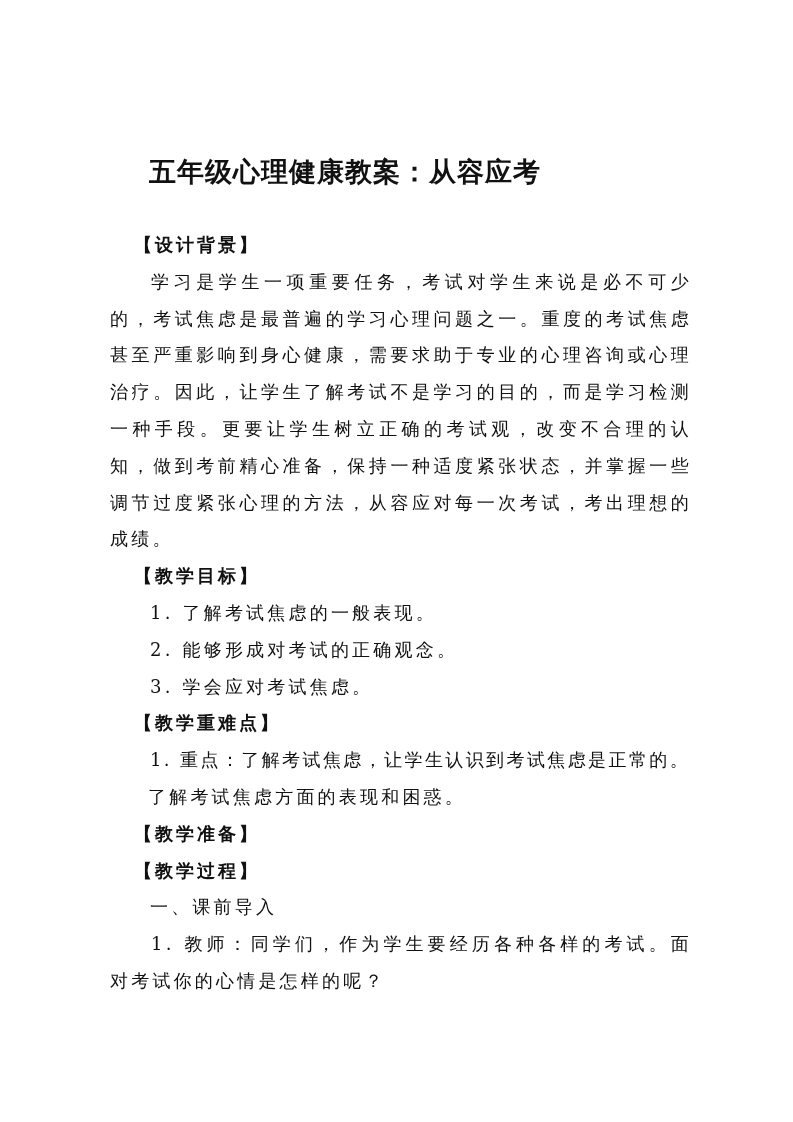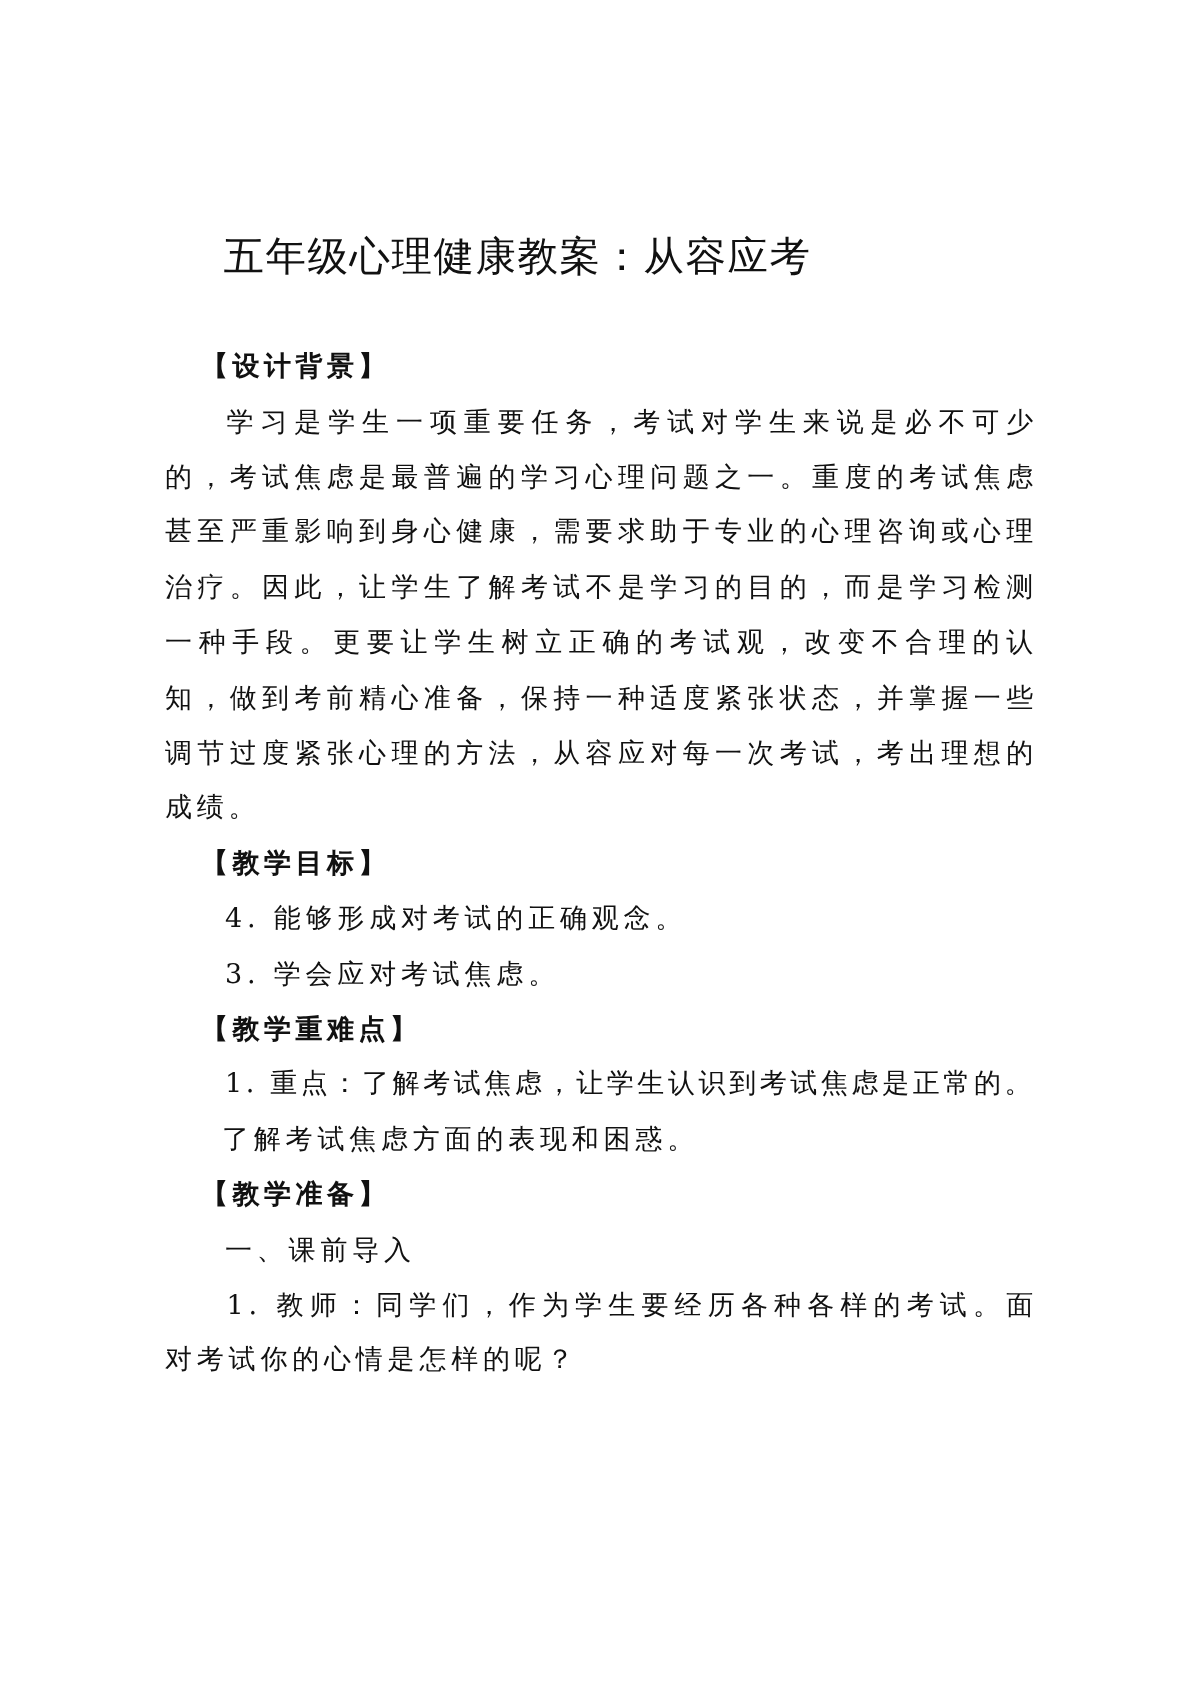--- a/index.html
+++ b/index.html
@@ -1,19 +1,19 @@
 <!DOCTYPE html>
 <html><head>
 <meta charset="utf-8">
 <style>
   html, body { margin: 0; padding: 0; background: #ffffff; }
   body { width: 793px; height: 1122px; position: relative; overflow: hidden;
          font-family: "DejaVu Serif", "Liberation Serif", serif; color: #111; }
   .title { position: absolute; top: 152px; left: 0; width: 690px; text-align: center;
-           font-family: "DejaVu Sans", "Liberation Sans", sans-serif; font-weight: normal;
+           font-family: "DejaVu Sans", "Liberation Sans", sans-serif; font-weight: bold;
            font-size: 27px; letter-spacing: 1px; line-height: 40px; }
   .body { position: absolute; top: 227px; left: 110px; width: 582px; }
   .line { font-size: 18px; line-height: 36.8px; height: 36.8px; white-space: nowrap;
           letter-spacing: 3.2px; }
   .para { font-size: 18px; line-height: 36.8px; letter-spacing: 3.2px; text-align: justify;
           text-indent: 41px; }
   .heading { font-weight: bold; padding-left: 24px; letter-spacing: 3px; }
   .ind { padding-left: 40px; }
   .ind2 { padding-left: 38px; }
 </style>
@@ -21,25 +21,27 @@
 <body>
 
 <div>
   <div class="title">五年级心理健康教案：从容应考</div>
 
   <div class="body">
     <div class="line heading">【设计背景】</div>
     <div class="para">学习是学生一项重要任务，考试对学生来说是必不可少的，考试焦虑是最普遍的学习心理问题之一。重度的考试焦虑甚至严重影响到身心健康，需要求助于专业的心理咨询或心理治疗。因此，让学生了解考试不是学习的目的，而是学习检测一种手段。更要让学生树立正确的考试观，改变不合理的认知，做到考前精心准备，保持一种适度紧张状态，并掌握一些调节过度紧张心理的方法，从容应对每一次考试，考出理想的成绩。</div>
 
     <div class="line heading">【教学目标】</div>
-    <div class="line ind">4. 能够形成对考试的正确观念。</div>
+    <div class="line ind">1. 了解考试焦虑的一般表现。</div>
+    <div class="line ind">2. 能够形成对考试的正确观念。</div>
     <div class="line ind">3. 学会应对考试焦虑。</div>
 
     <div class="line heading">【教学重难点】</div>
     <div class="line ind" style="letter-spacing:2.4px">1. 重点：了解考试焦虑，让学生认识到考试焦虑是正常的。</div>
 
     <div class="line ind2">了解考试焦虑方面的表现和困惑。</div>
     <div class="line heading">【教学准备】</div>
 
+    <div class="line heading">【教学过程】</div>
     <div class="line ind">一、课前导入</div>
     <div class="para">1. 教师：同学们，作为学生要经历各种各样的考试。面对考试你的心情是怎样的呢？</div>
   </div>
 </div>
 
 </body></html>

